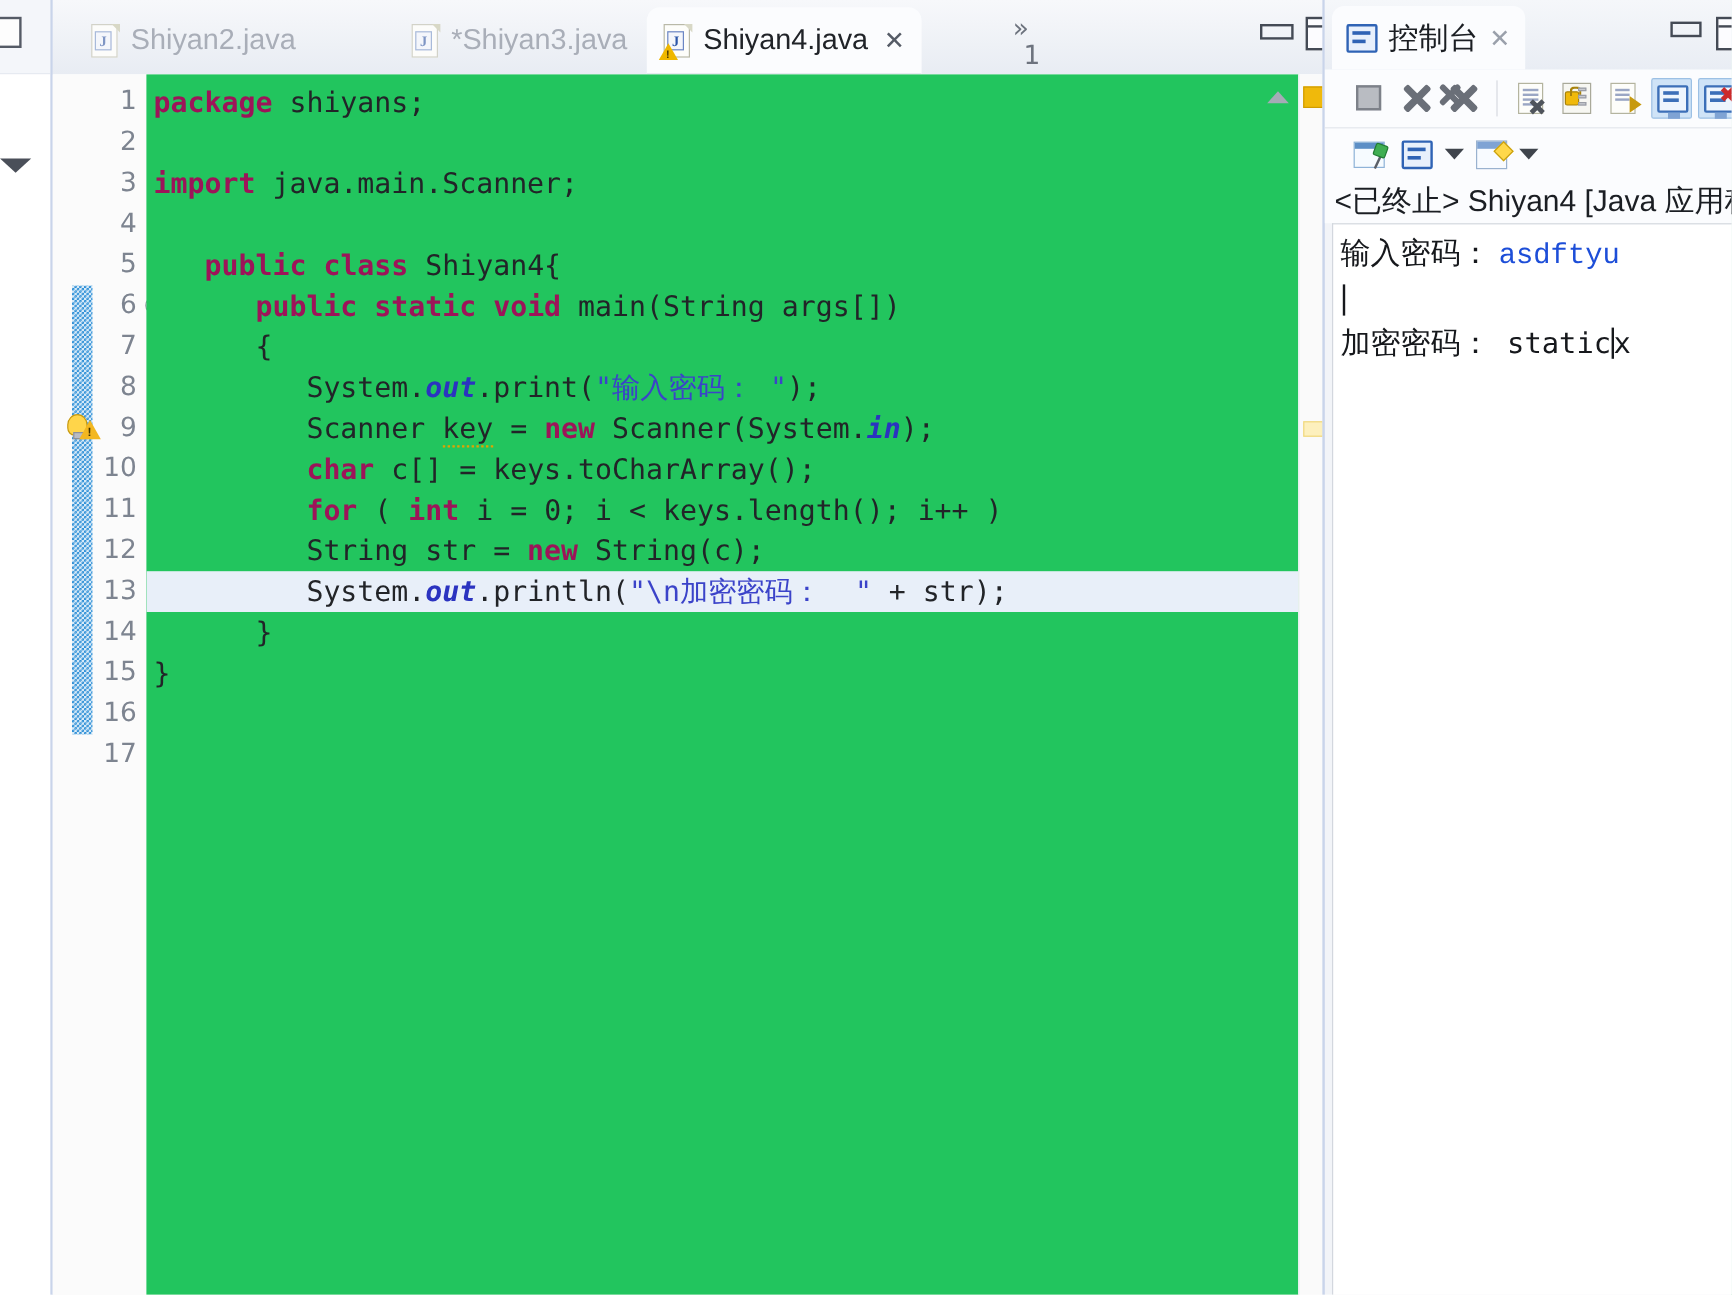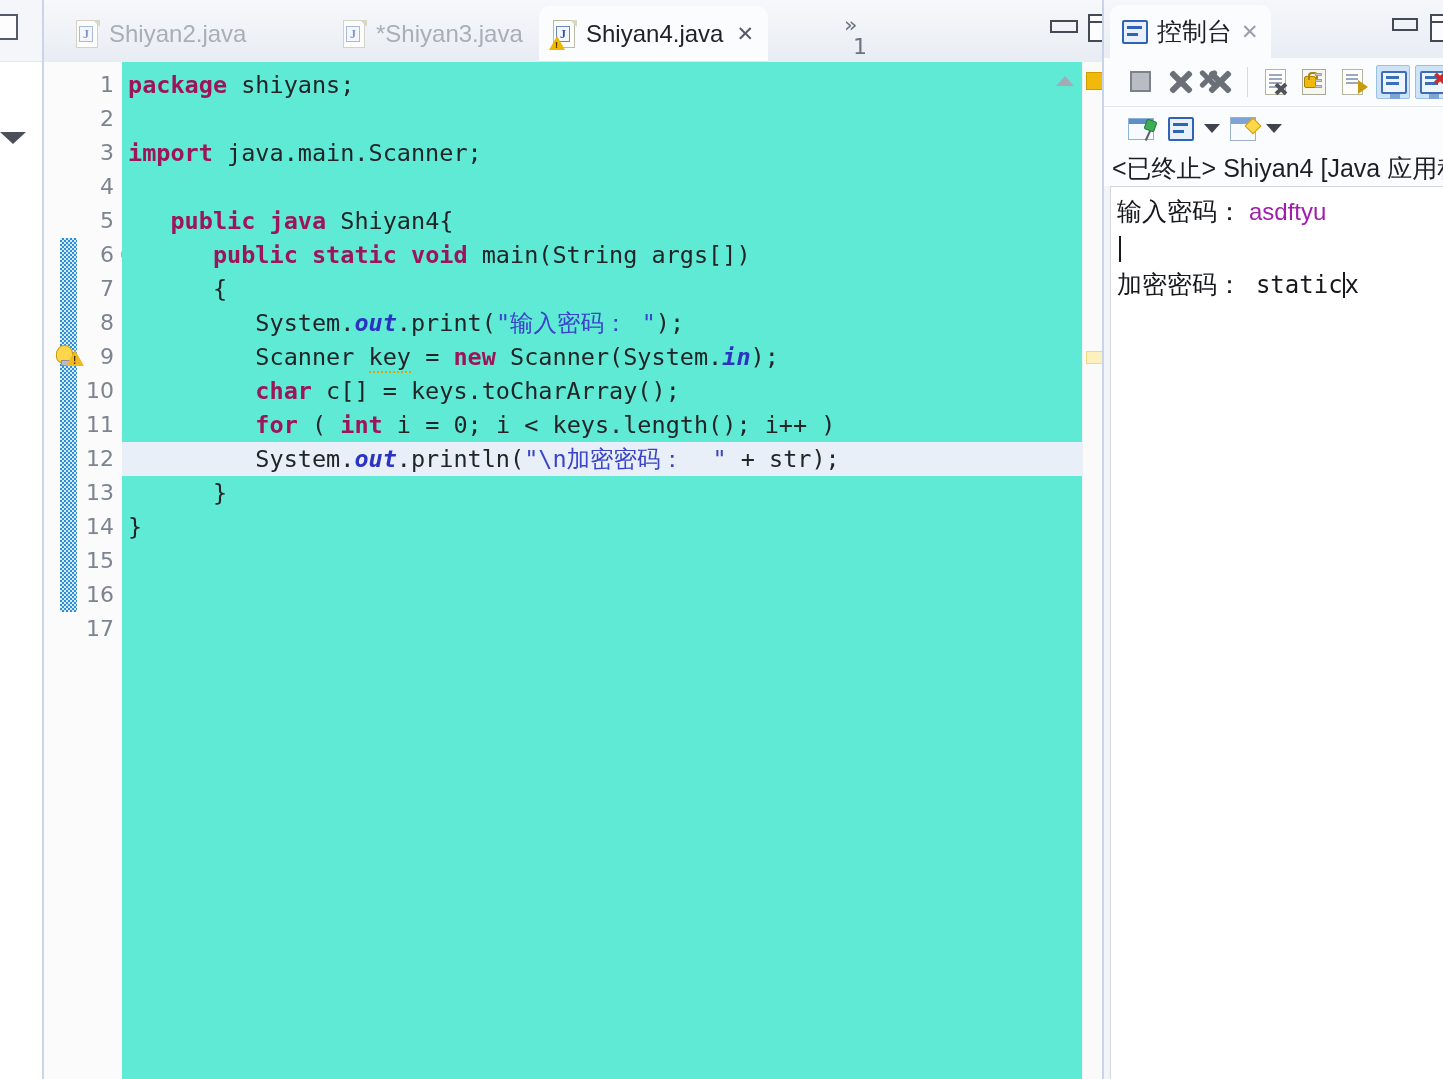--- a/index.html
+++ b/index.html
@@ -169,21 +169,21 @@
     position: absolute; right: -14px; top: 9px;
     width: 15px; height: 15px; border: 1px solid #8f96a2;
     border-radius: 50%; background: #fbfbfb;
   }
   .fold-minus::after{
     content:""; position:absolute; left:2px; top:6px; width:9px; height:1px; background:#5d636e;
   }
 
   .code-area {
     position: absolute; left: 78px; top: 0; right: 22px; height: 1017px;
-    background: #5eead4;
+    background: #22c55e;
     overflow: hidden;
   }
   .cline {
     height: 34px; line-height: 34px;
     font-family: "DejaVu Sans Mono", monospace;
     font-size: 23.5px;
     white-space: pre;
     padding-left: 6px;
     color: #222428;
   }
@@ -334,21 +334,21 @@
     background: #fbfcfe; line-height: 36px; overflow: hidden;
   }
   .cv-out {
     position: absolute; left: 6px; top: 186px; width: 335px; height: 893px;
     background: #ffffff; border-top: 1px solid #d3d7de; border-left: 1px solid #d3d7de;
     padding: 6px 0 0 6px;
   }
   .oline { font-size: 25px; line-height: 36px; color: #16181c; white-space: pre;
            font-family: "Liberation Sans", sans-serif; }
   .oline .mono { font-family: "DejaVu Sans Mono", monospace; font-size: 24px; }
-  .oline .inp { color: #a21caf; font-family: Liberation Sans, sans-serif; font-size: 24px; }
+  .oline .inp { color: #1d4ed8; font-family: Liberation Mono, monospace; font-size: 24px; }
   .caretbar { display:inline-block; width:2px; height:26px; background:#16181c;
               vertical-align:-5px; }
   .blankline { height: 36px; }
   .blankline .caretbar { margin-left: 2px; }
 
   
   .vsep { width: 1px; height: 30px; background: #d6d9df; margin: 0 6px; flex:0 0 1px; }
 </style>
 </head>
 <body>
@@ -433,27 +433,28 @@
             <div class="lnrow">16</div>
             <div class="lnrow">17</div>
           </div>
       </div>
 
       <div class="code-area" id="codearea" style="padding-top: 6px;">
           <div class="cline"><span class="kw">package</span><span class="pln"> shiyans;</span></div>
           <div class="cline">&nbsp;</div>
           <div class="cline"><span class="kw">import</span><span class="pln"> java.main.Scanner;</span></div>
           <div class="cline">&nbsp;</div>
-          <div class="cline"><span class="pln">   </span><span class="kw">public</span><span class="pln"> </span><span class="kw">java</span><span class="pln"> Shiyan4{</span></div>
+          <div class="cline"><span class="pln">   </span><span class="kw">public</span><span class="pln"> </span><span class="kw">class</span><span class="pln"> Shiyan4{</span></div>
           <div class="cline"><span class="pln">      </span><span class="kw">public</span><span class="pln"> </span><span class="kw">static</span><span class="pln"> </span><span class="kw">void</span><span class="pln"> main(String args[])</span></div>
           <div class="cline"><span class="pln">      {</span></div>
           <div class="cline"><span class="pln">         System.</span><span class="fld">out</span><span class="pln">.print(</span><span class="str">"输入密码： "</span><span class="pln">);</span></div>
           <div class="cline"><span class="pln">         Scanner </span><span class="warnu">key</span><span class="pln"> = </span><span class="kw">new</span><span class="pln"> Scanner(System.</span><span class="fld">in</span><span class="pln">);</span></div>
           <div class="cline"><span class="pln">         </span><span class="kw">char</span><span class="pln"> c[] = keys.toCharArray();</span></div>
           <div class="cline"><span class="pln">         </span><span class="kw">for</span><span class="pln"> ( </span><span class="kw">int</span><span class="pln"> i = 0; i &lt; keys.length(); i++ )</span></div>
+          <div class="cline"><span class="pln">         String str = </span><span class="kw">new</span><span class="pln"> String(c);</span></div>
           <div class="cline curline"><span class="pln">         System.</span><span class="fld">out</span><span class="pln">.println(</span><span class="str">"\n加密密码：  "</span><span class="pln"> + str);</span></div>
           <div class="cline"><span class="pln">      }</span></div>
           <div class="cline"><span class="pln">}</span></div>
         </div>
 
       <div class="ovruler">
         <div class="ov-up"></div>
         <div class="ovmark warn"></div>
         <div class="ovmark warn2"></div>
       </div>

